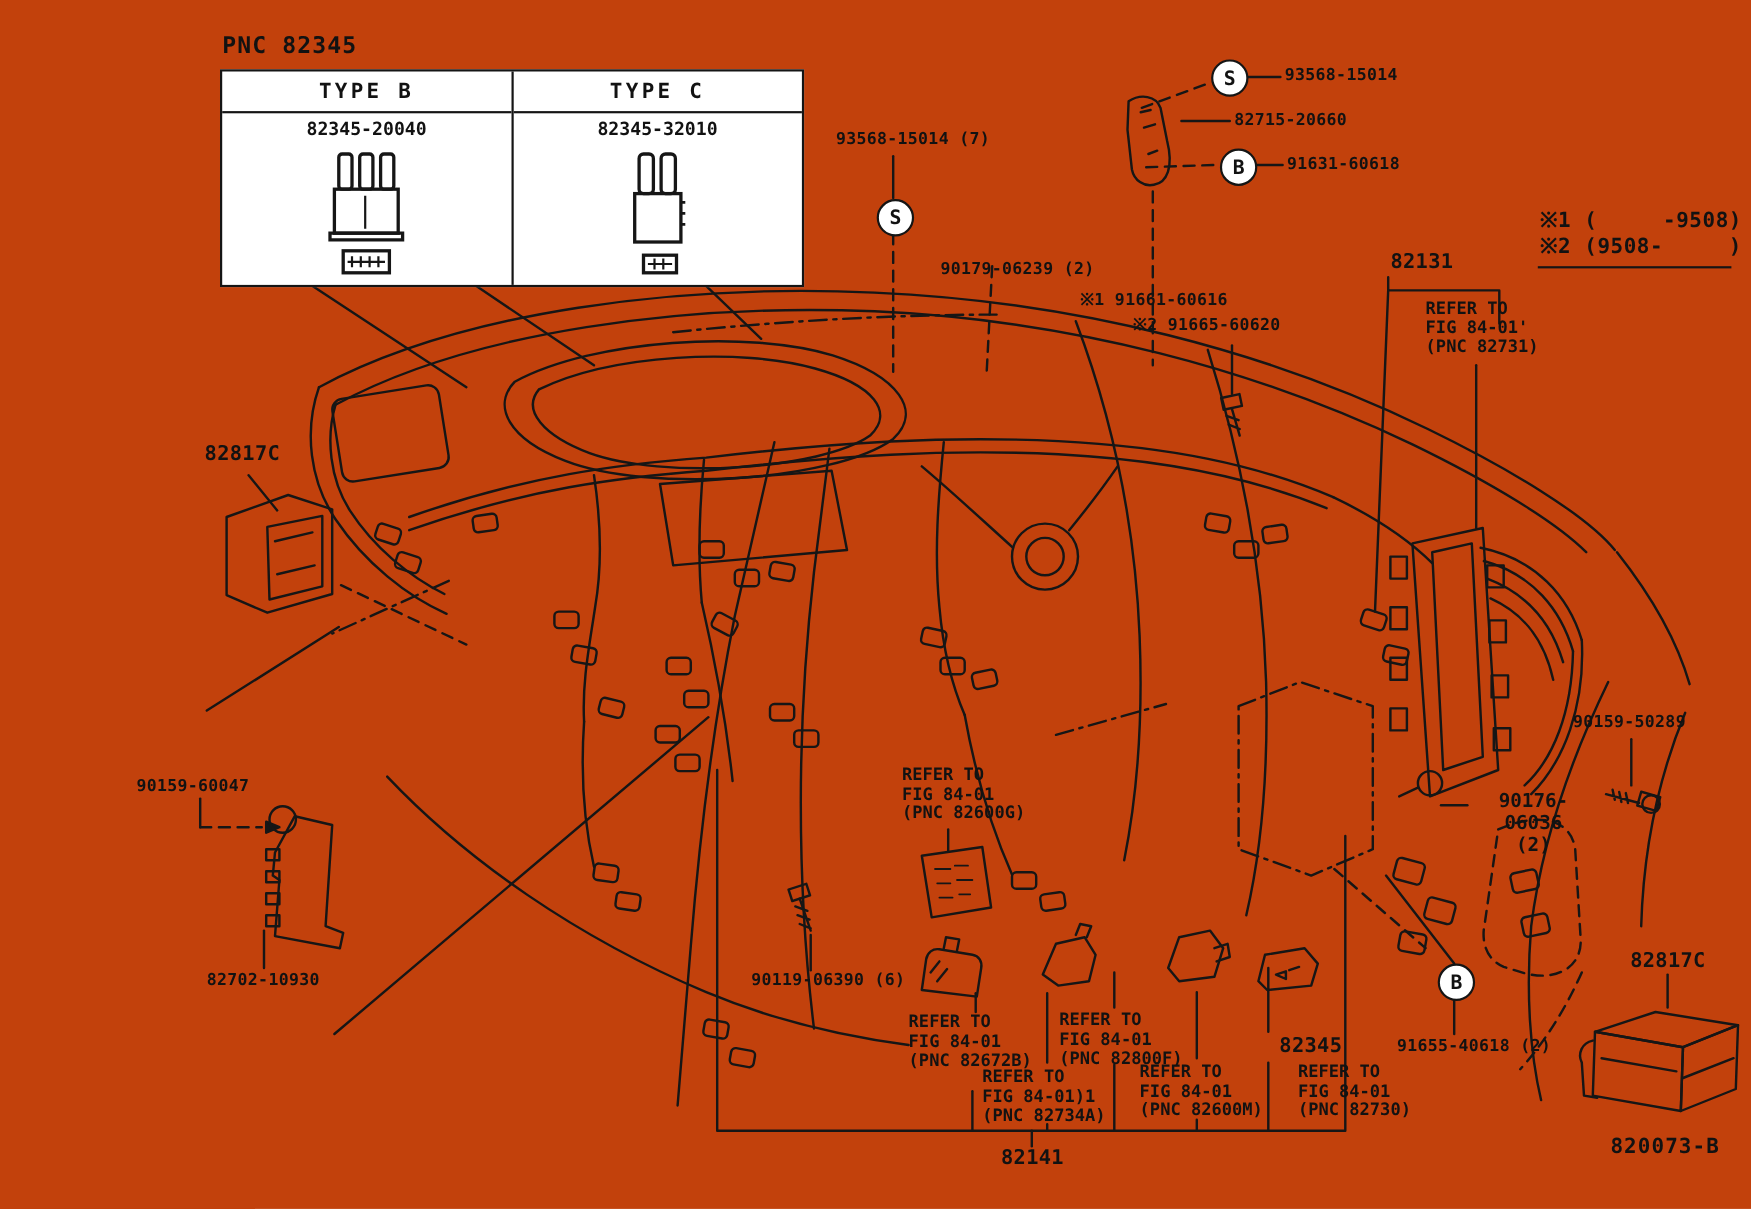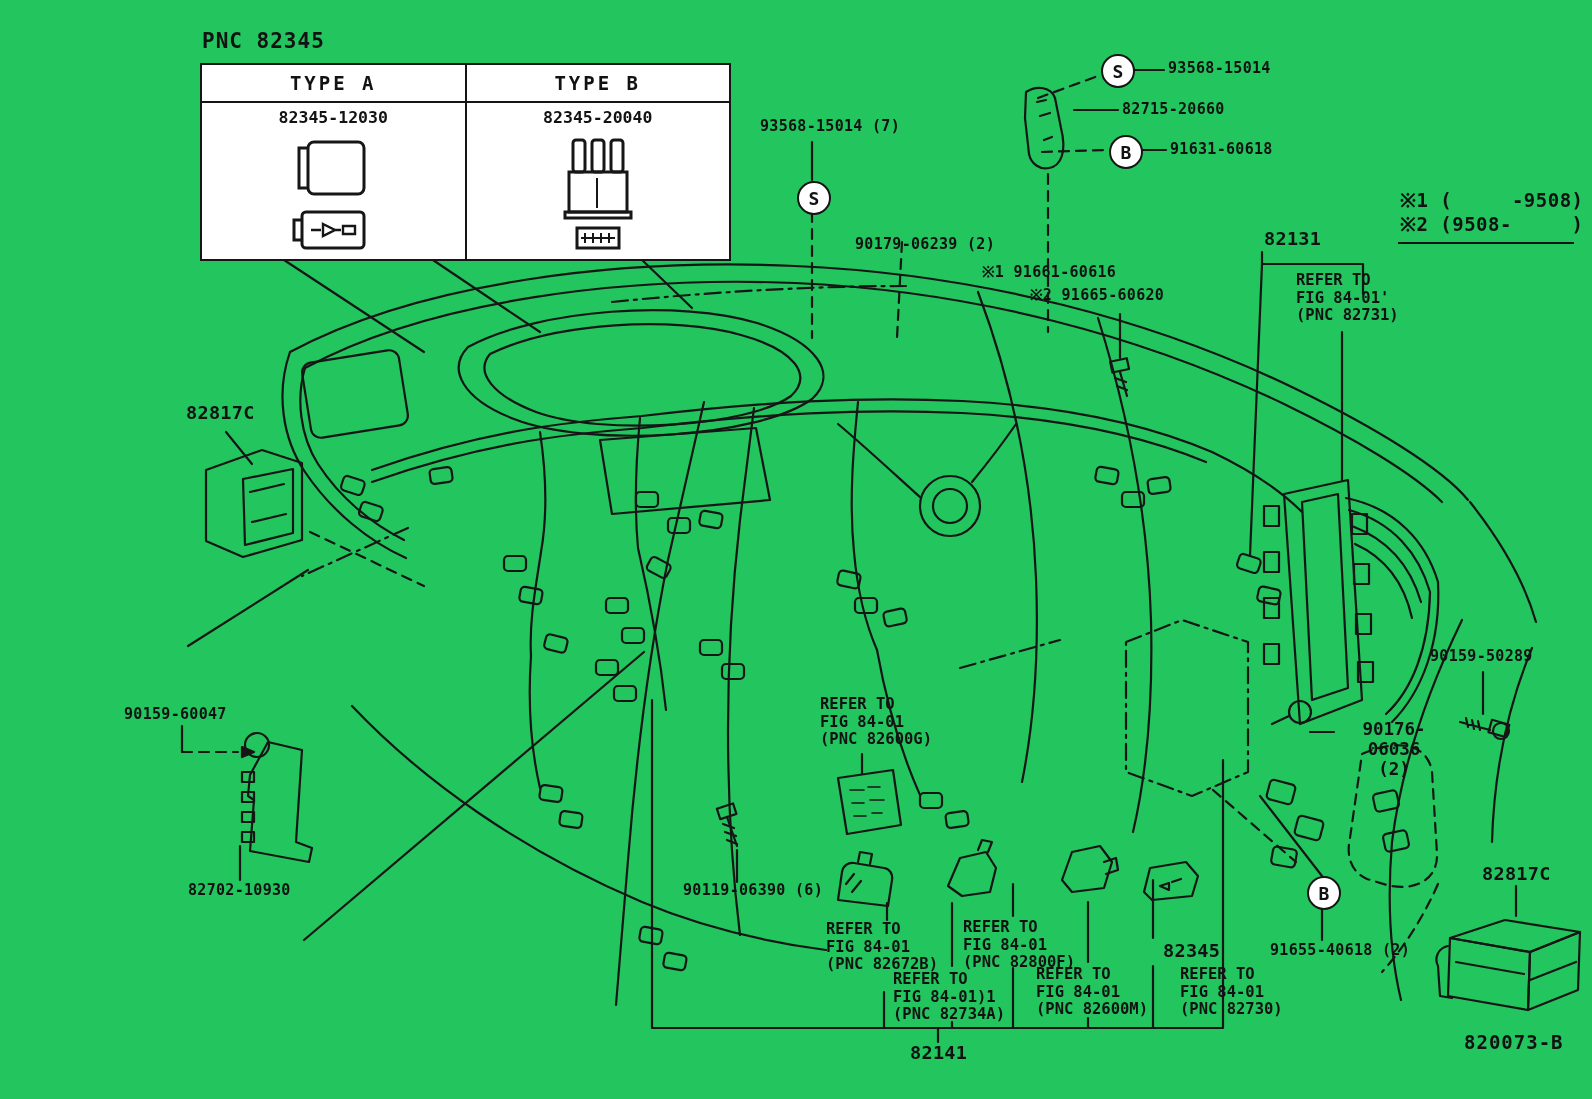--- a/index.html
+++ b/index.html
@@ -1,17 +1,17 @@
 <!DOCTYPE html>
 <html><head>
 <meta charset="utf-8">
 <style>
   html,body{margin:0;padding:0;background:#e8e8e8;}
   #stage{
-    position:relative;width:1592px;height:1099px;background:#22c55e;
+    position:relative;width:1592px;height:1099px;background:#c2410c;
     font-family:"DejaVu Sans Mono",monospace;color:#121212;overflow:hidden;
   }
   #art{position:absolute;left:0;top:0;}
   .lbl{
     position:absolute;font-weight:700;font-size:15px;letter-spacing:.3px;
     white-space:pre;line-height:1.12;color:#121212;
   }
   .ml{white-space:pre-line;font-size:15.5px;line-height:1.13;letter-spacing:0;}
   .big{font-size:18.5px;}
   .circle-letter{
@@ -240,48 +240,49 @@
       <rect x="614" y="686" width="22" height="15" rx="4"></rect>
       <rect x="640" y="928" width="22" height="15" rx="4" transform="rotate(10 651 935)"></rect>
       <rect x="664" y="954" width="22" height="15" rx="4" transform="rotate(10 675 961)"></rect>
     </g>
   </svg>
 
   <div class="lbl title" style="left:202px;top:30px;">PNC 82345</div>
 
   <div id="pnc-table">
     <div class="pnc-col">
-      <div class="pnc-type">TYPE A</div>
-      <div class="pnc-part">82345-12030</div>
-      <div class="pnc-icon">
-        <svg width="110" height="118" viewBox="0 0 110 118" fill="none" stroke="#161616" stroke-width="3">
-          <rect x="30" y="6" width="56" height="52" rx="6"></rect>
-          <path d="M30,12 h-9 v40 h9"></path>
-          <rect x="24" y="76" width="62" height="36" rx="4"></rect>
-          <path d="M24,84 h-8 v20 h8"></path>
-          <path d="M33,94 h10 M45,88 l12,6 l-12,6 Z M57,94 h6 M65,90 h12 v8 h-12 Z" stroke-width="2.4"></path>
-        </svg>
-      </div>
-    </div>
-    <div class="pnc-col">
       <div class="pnc-type">TYPE B</div>
       <div class="pnc-part">82345-20040</div>
       <div class="pnc-icon">
         <svg width="110" height="118" viewBox="0 0 110 118" fill="none" stroke="#161616" stroke-width="3">
           <rect x="30" y="4" width="12" height="32" rx="3"></rect>
           <rect x="49" y="4" width="12" height="32" rx="3"></rect>
           <rect x="68" y="4" width="12" height="32" rx="3"></rect>
           <rect x="26" y="36" width="58" height="40"></rect>
           <path d="M22,76 h66 v6 h-66 Z"></path>
           <path d="M54,42 v30" stroke-width="2"></path>
           <rect x="34" y="92" width="42" height="20"></rect>
           <path d="M38,102 h34 M42,97 v10 M50,97 v10 M58,97 v10 M66,97 v10" stroke-width="2"></path>
         </svg>
       </div>
     </div>
+    <div class="pnc-col">
+      <div class="pnc-type">TYPE C</div>
+      <div class="pnc-part">82345-32010</div>
+      <div class="pnc-icon">
+        <svg width="110" height="118" viewBox="0 0 110 118" fill="none" stroke="#161616" stroke-width="3">
+          <rect x="38" y="4" width="13" height="36" rx="4"></rect>
+          <rect x="58" y="4" width="13" height="36" rx="4"></rect>
+          <rect x="34" y="40" width="42" height="44"></rect>
+          <path d="M76,48 h4 M76,58 h4 M76,68 h4" stroke-width="2.4"></path>
+          <rect x="42" y="96" width="30" height="16"></rect>
+          <path d="M46,104 h22 M52,99 v10 M60,99 v10" stroke-width="2"></path>
+        </svg>
+      </div>
+    </div>
   </div>
 
   <div class="lbl" style="left:760px;top:118px;">93568-15014 (7)</div>
   <div class="circle-letter" style="left:797px;top:181px;">S</div>
 
   <div class="lbl" style="left:855px;top:236px;">90179-06239 (2)</div>
 
   <div class="circle-letter" style="left:1101px;top:54px;">S</div>
   <div class="lbl" style="left:1168px;top:60px;">93568-15014</div>
   <div class="lbl" style="left:1122px;top:101px;">82715-20660</div>

